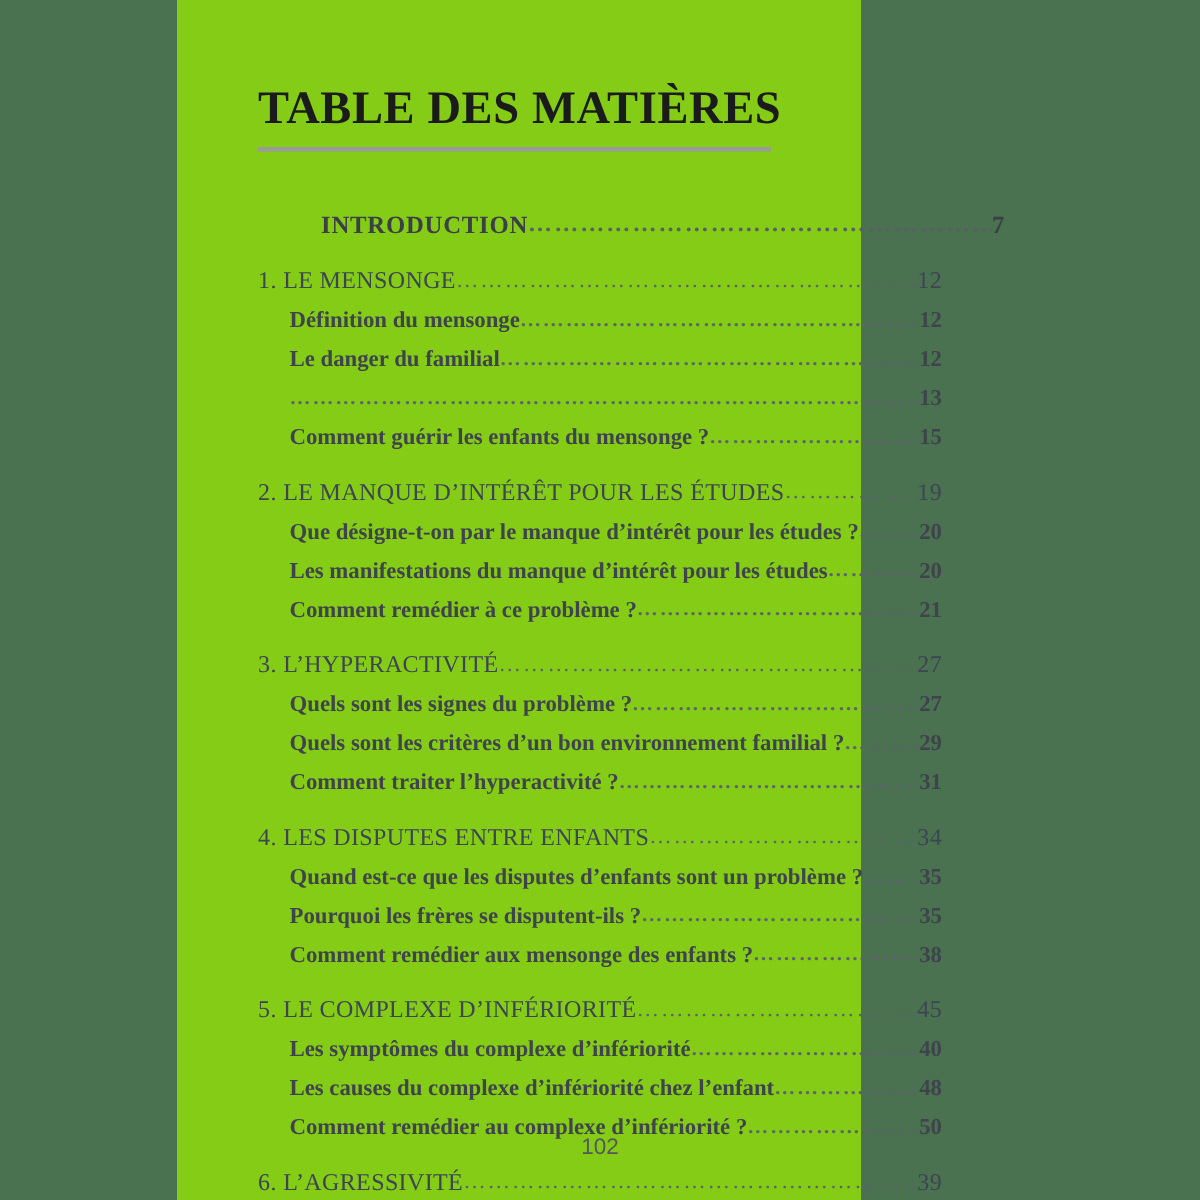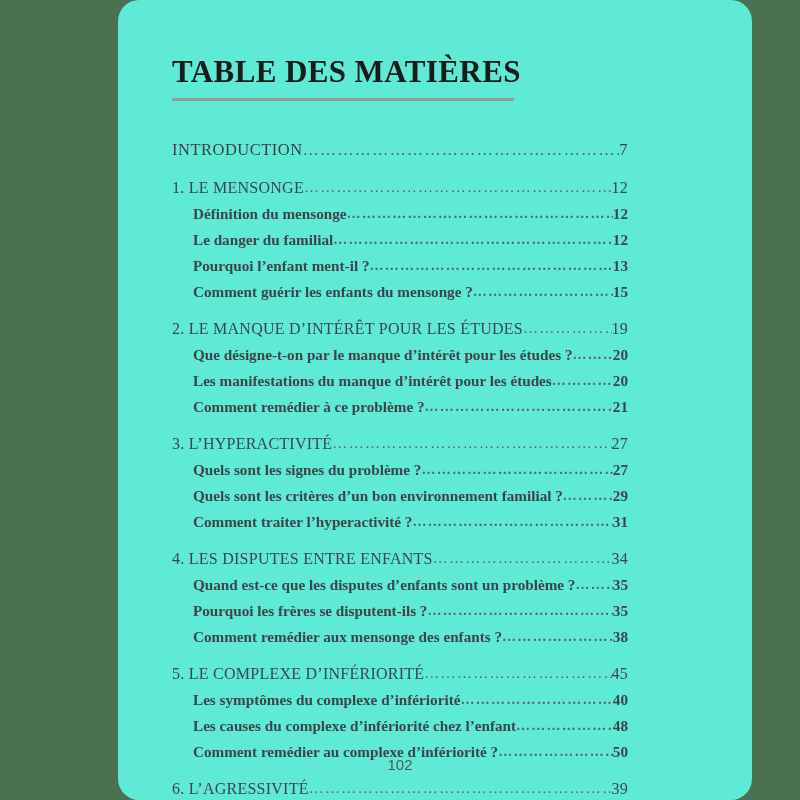--- a/index.html
+++ b/index.html
@@ -12,25 +12,24 @@
     background: #4a7150;
     font-family: "Liberation Serif", "DejaVu Serif", serif;
     overflow: hidden;
   }
 
   
   #page-sheet {
     position: absolute;
     left: 118px;
     top: 0;
-    width: 634px;
+    width: 456px;
     height: 800px;
-    background: #5eead4;
+    background: #84cc16;
     box-sizing: border-box;
-    border-radius: 21px;
   }
 
   #page-inner {
     position: absolute;
     left: 54px;
     top: 0;
     width: 456px;
     height: 800px;
   }
 
@@ -84,24 +83,25 @@
   .toc-page {
     flex: 0 0 auto;
     text-align: right;
     white-space: nowrap;
   }
 
   
   .lvl-intro {
     height: 29px;
     font-size: 16.5px;
-    font-weight: normal;
+    font-weight: bold;
     letter-spacing: 0.5px;
     color: #3b3f46;
     padding-left: 0px;
+    margin-left: 42px;
   }
   .lvl-intro .toc-leader { font-size: 16px; color: #5a5f66; letter-spacing: 1.4px; position: relative; top: -1px;}
   .lvl-intro .toc-page { font-size: 16.5px; color: #3b3f46; }
 
   
   .lvl-chapter {
     height: 26px;
     font-size: 16px;
     font-weight: normal;
     letter-spacing: 0.25px;
@@ -163,21 +163,20 @@
           <span class="toc-label">Définition du mensonge</span>
           <span class="toc-leader">………………………………………………………………………………………………………………</span>
           <span class="toc-page">12</span>
         </div>
         <div class="toc-row lvl-sub">
           <span class="toc-label">Le danger du familial</span>
           <span class="toc-leader">………………………………………………………………………………………………………………</span>
           <span class="toc-page">12</span>
         </div>
         <div class="toc-row lvl-sub">
-          <span class="toc-label">Pourquoi l’enfant ment-il ?</span>
           <span class="toc-leader">………………………………………………………………………………………………………………</span>
           <span class="toc-page">13</span>
         </div>
         <div class="toc-row lvl-sub">
           <span class="toc-label">Comment guérir les enfants du mensonge ?</span>
           <span class="toc-leader">………………………………………………………………………………………………………………</span>
           <span class="toc-page">15</span>
         </div>
         <div class="group-gap"></div>
         <div class="toc-row lvl-chapter">

